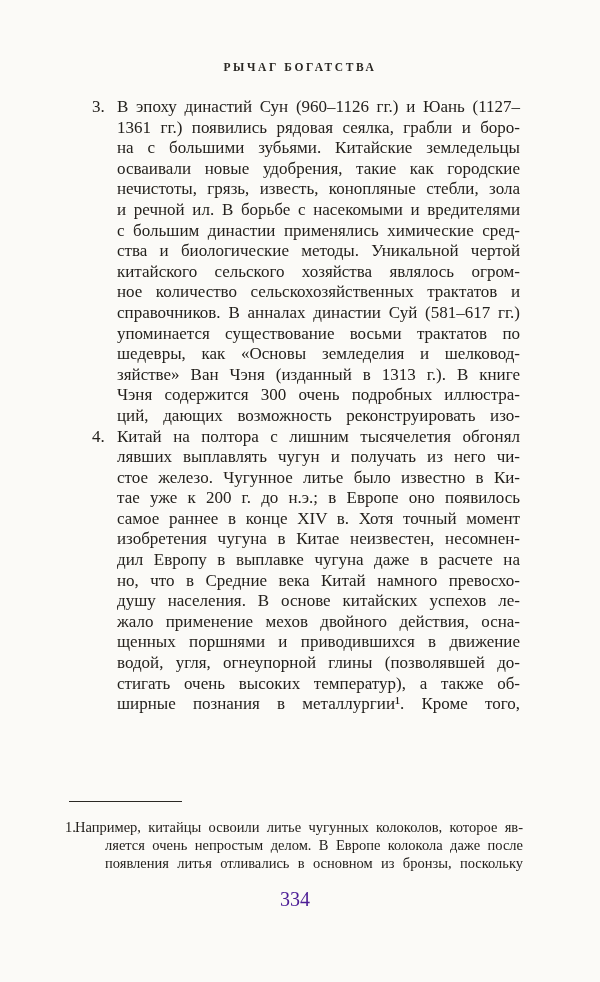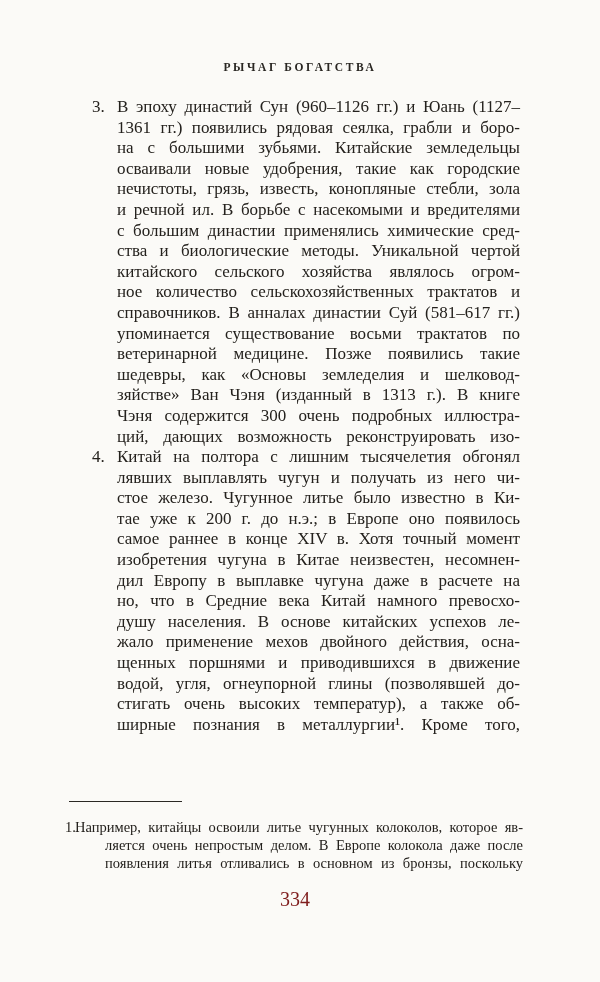--- a/index.html
+++ b/index.html
@@ -65,21 +65,21 @@
     height: 18.2px;
   }
   .fn-line.first { position: relative; padding-left: 10px; }
   .fn-num { position: absolute; left: 0; top: 0; }
   .fn-line.cont { padding-left: 40px; }
   .page-number {
     position: absolute;
     top: 888px; left: 0; right: 10px;
     text-align: center;
     font-size: 20px;
-    color: #7f1d1d;
+    color: #4c1d95;
   }
 </style>
 </head>
 <body>
 
 <div class="page">
 
   <div class="running-head">РЫЧАГ БОГАТСТВА</div>
 
   <div class="body-text">
@@ -91,21 +91,20 @@
       <div class="tline">на с большими зубьями. Китайские земледельцы</div>
       <div class="tline">осваивали новые удобрения, такие как городские</div>
       <div class="tline">нечистоты, грязь, известь, конопляные стебли, зола</div>
       <div class="tline">и речной ил. В борьбе с насекомыми и вредителями</div>
       <div class="tline">с большим династии применялись химические сред-</div>
       <div class="tline">ства и биологические методы. Уникальной чертой</div>
       <div class="tline">китайского сельского хозяйства являлось огром-</div>
       <div class="tline">ное количество сельскохозяйственных трактатов и</div>
       <div class="tline">справочников. В анналах династии Суй (581–617 гг.)</div>
       <div class="tline">упоминается существование восьми трактатов по</div>
-      <div class="tline">ветеринарной медицине. Позже появились такие</div>
       <div class="tline">шедевры, как «Основы земледелия и шелковод-</div>
       <div class="tline">зяйстве» Ван Чэня (изданный в 1313 г.). В книге</div>
       <div class="tline">Чэня содержится 300 очень подробных иллюстра-</div>
       <div class="tline">ций, дающих возможность реконструировать изо-</div>
     </div>
 
     <div class="para">
       <span class="para-num">4.</span>
       <div class="tline">Китай на полтора с лишним тысячелетия обгонял</div>
       <div class="tline">лявших выплавлять чугун и получать из него чи-</div>

